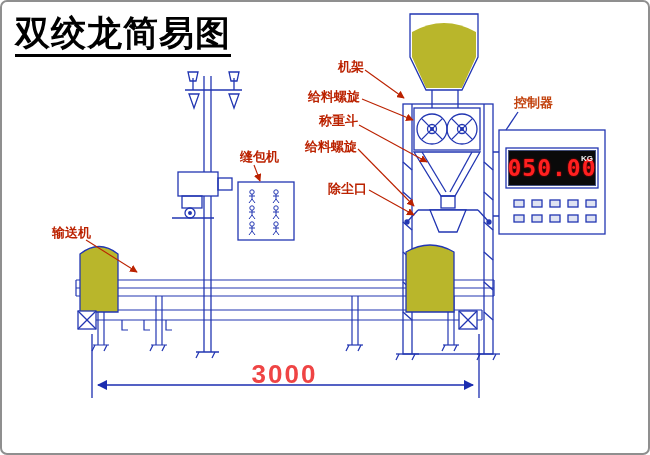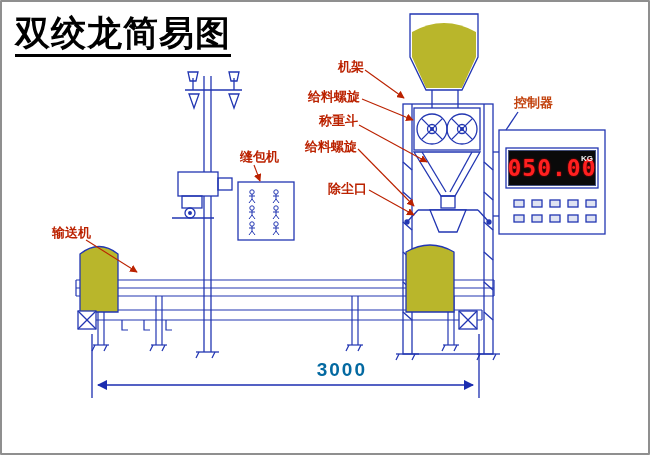--- a/index.html
+++ b/index.html
@@ -1,18 +1,18 @@
 <!DOCTYPE html>
 <html><head>
 <meta charset="utf-8">
 <style>
   html,body { margin:0; padding:0; background:#fff; font-family:"Liberation Sans",sans-serif; }
   .window {
     position:relative; width:650px; height:455px; box-sizing:border-box;
-    border:2px solid #8f8f8f; border-radius:1px; background:#ffffff; overflow:hidden;
+    border:2px solid #8f8f8f; border-radius:7px; background:#ffffff; overflow:hidden;
   }
   .title {
     position:absolute; left:13px; top:12px;
     font-family:"DejaVu Serif", serif; font-weight:bold; font-size:35px; line-height:1.1;
     color:#000; letter-spacing:1px; border-bottom:3px solid #000; padding-bottom:1px;
     white-space:nowrap;
   }
   svg.diagram { position:absolute; left:0; top:0; }
   .lbl {
     position:absolute; color:#bb2200; font-size:13px; font-weight:bold;
@@ -25,22 +25,22 @@
     display:flex; align-items:center; justify-content:center;
   }
   .display .digits {
     color:#ff2020; font-family:"DejaVu Sans Mono", monospace;
     font-size:23px; font-weight:bold; letter-spacing:1px; text-shadow:0 0 2px #c00;
   }
   .display .unit {
     position:absolute; right:2px; top:3px; color:#f0f0f0; font-size:8px; font-weight:bold;
   }
   .dim-text {
-    position:absolute; left:200px; top:357px; width:165px; text-align:right;
-    color:#0369a1; font-size:19px; font-weight:bold; letter-spacing:2px;
+    position:absolute; left:200px; top:357px; width:165px; text-align:center;
+    color:#ef4444; font-size:26px; font-weight:bold; letter-spacing:2px;
   }
 </style>
 </head>
 <body>
 
 <div class="window">
 
   <div class="title">双绞龙简易图</div>
 
   <svg class="diagram" width="650" height="455" viewBox="0 0 650 455">

